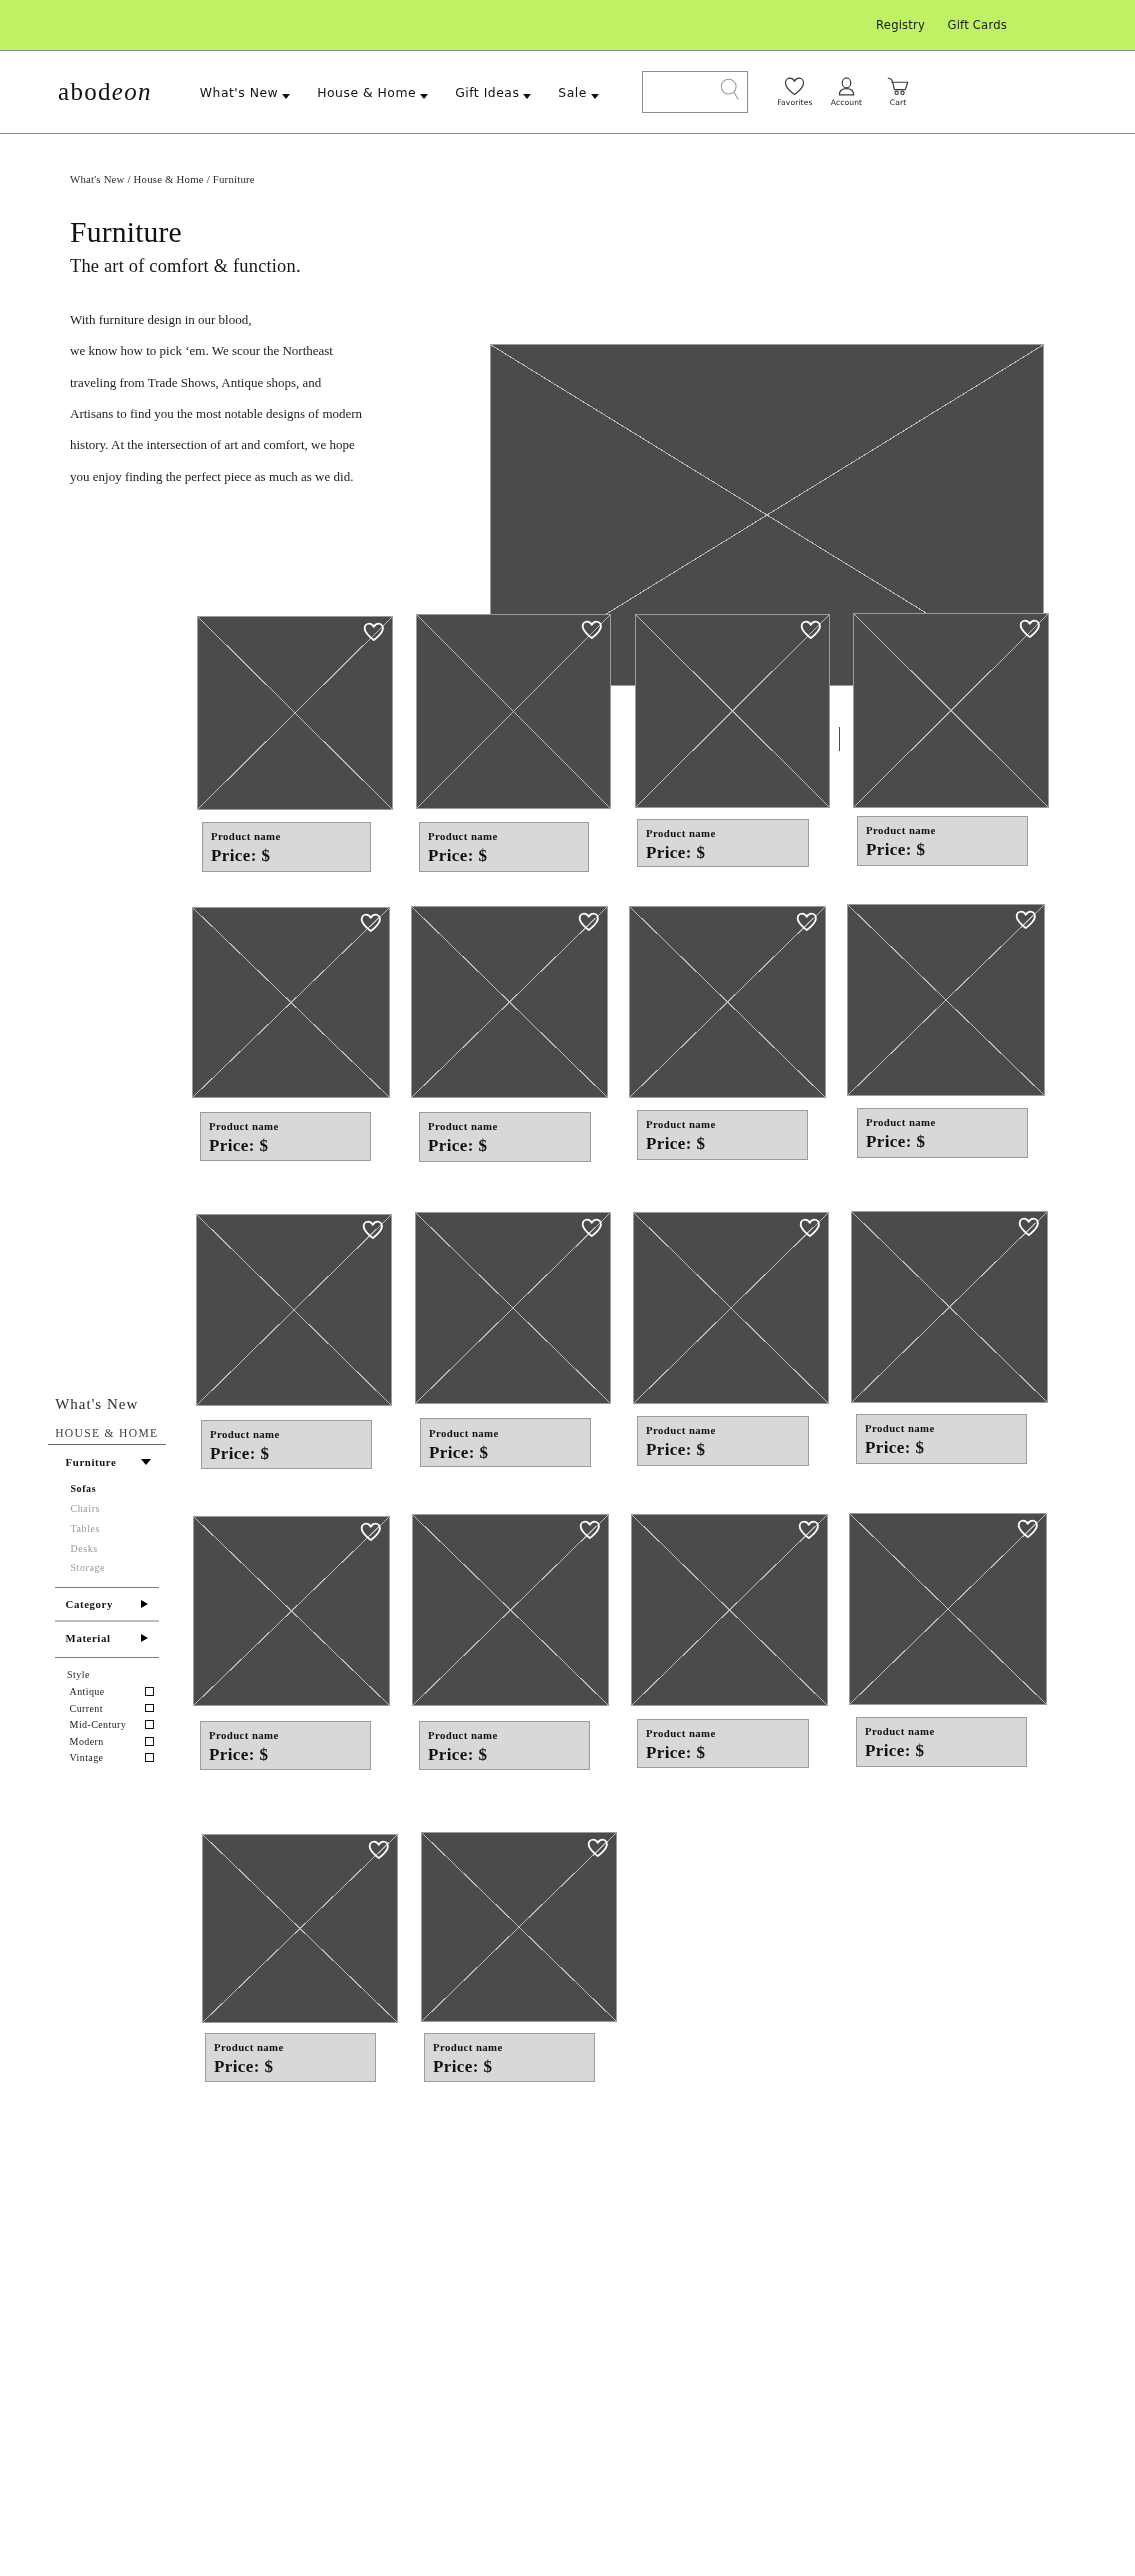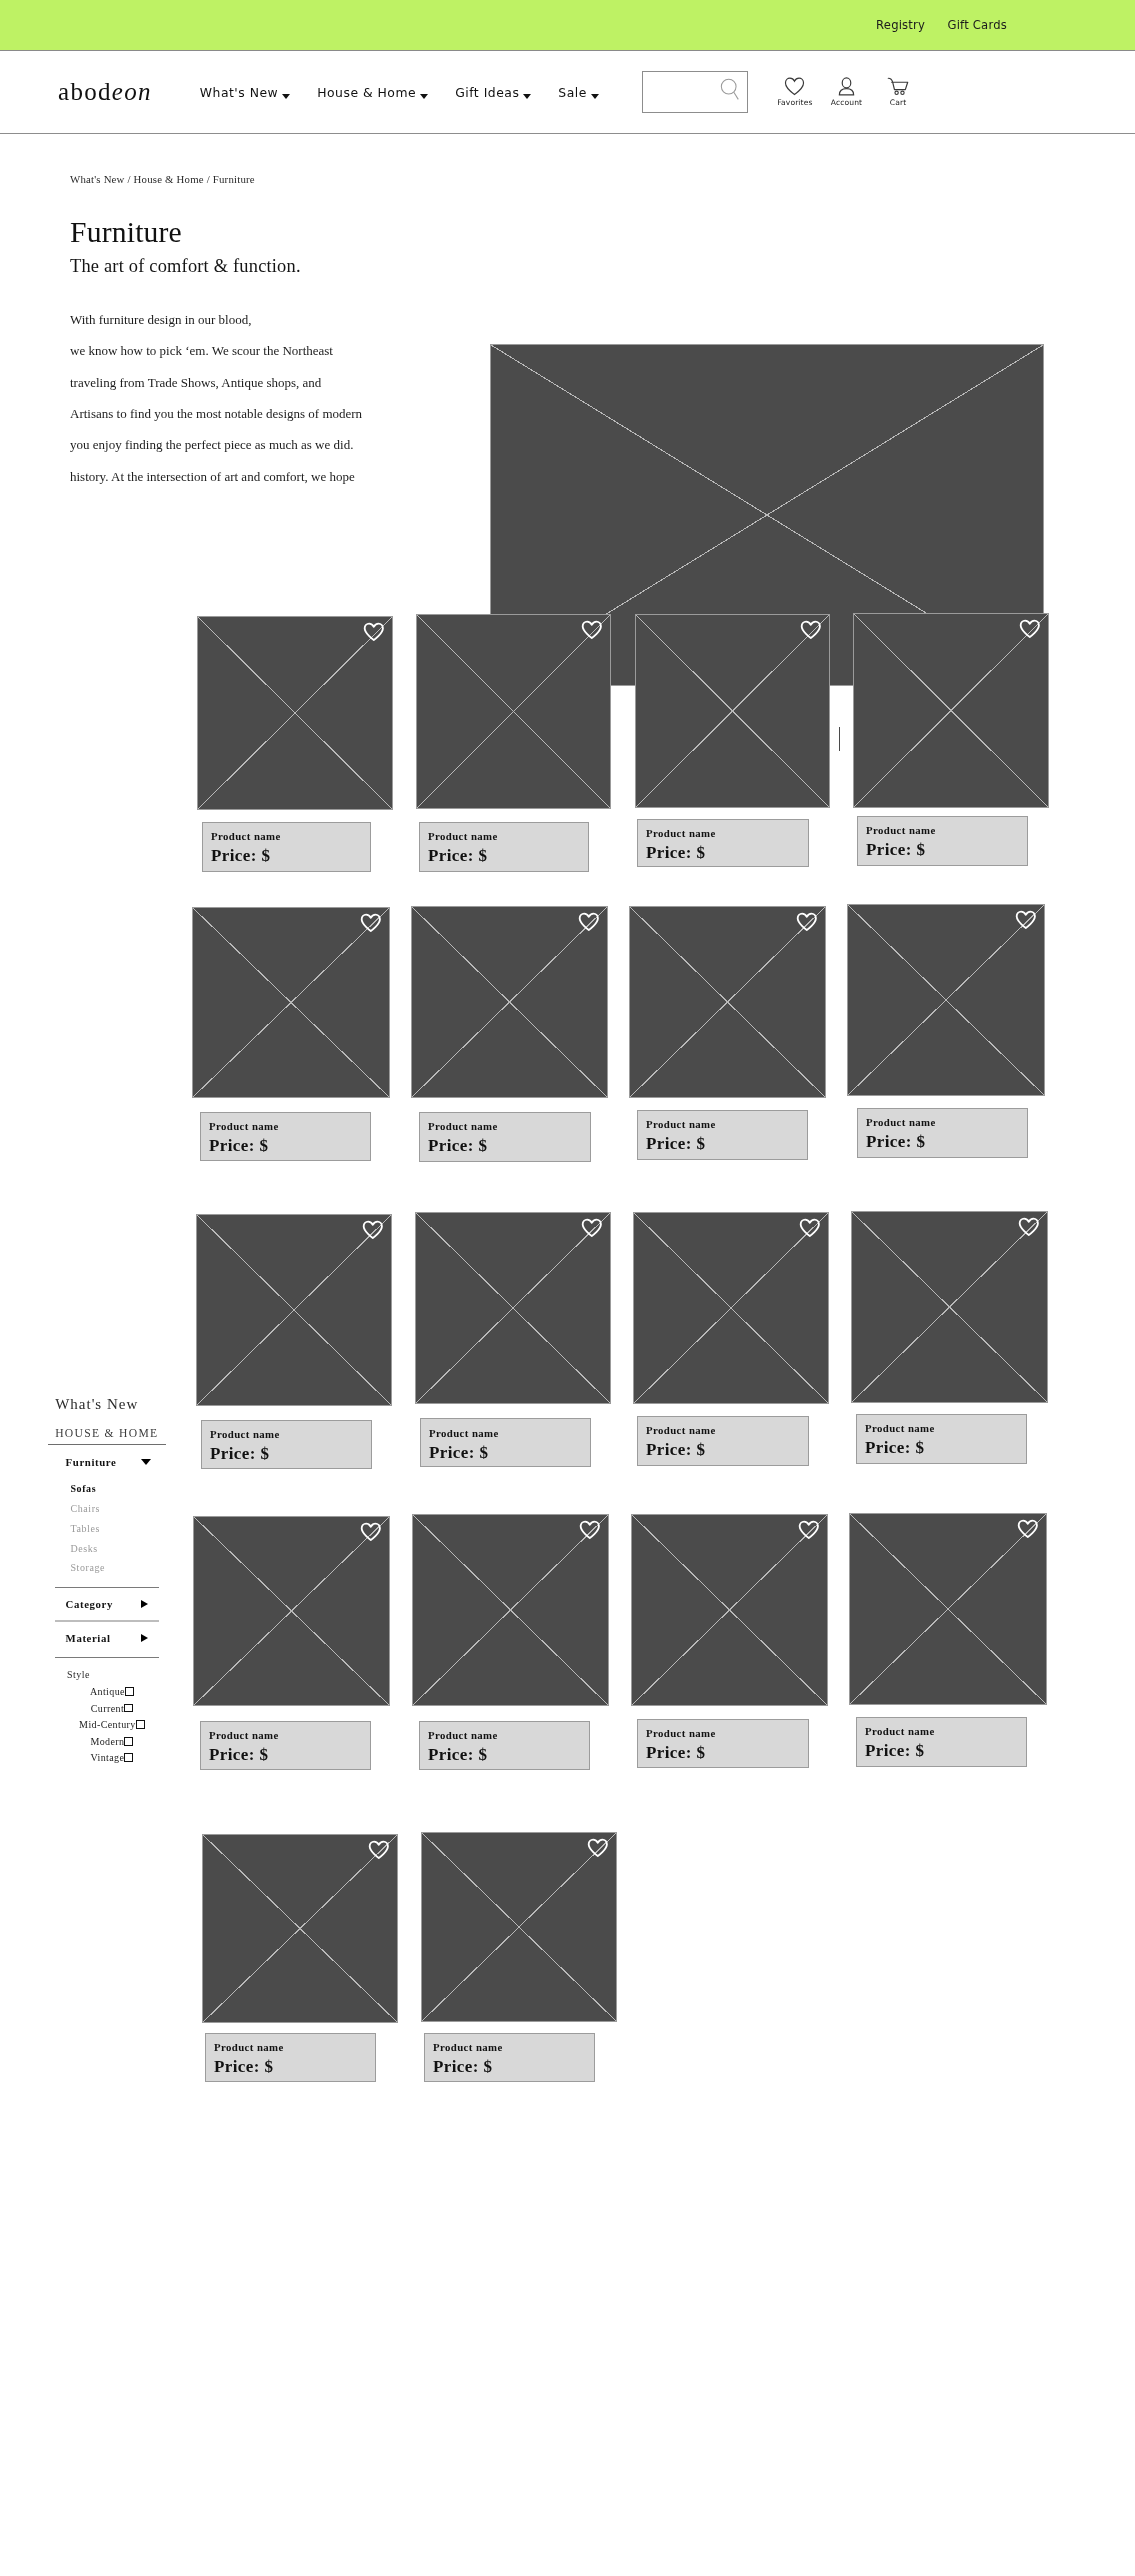--- a/index.html
+++ b/index.html
@@ -301,21 +301,21 @@
   .hr-light { height: 1.6px; background: #bdbdbd; margin: 0 7.2px; }
   .sb-style-title {
     font-size: 10px;
     letter-spacing: 0.5px;
     color: #2a2a2a;
     padding: 11.2px 0 3.2px 19px;
   }
   .sb-check-row {
     display: flex;
     align-items: center;
-    justify-content: center;
+    justify-content: space-between;
     padding: 2.8px 7.2px 2.8px 21.6px;
     cursor: pointer;
   }
   .sb-check-label { font-size: 10px; letter-spacing: 0.4px; color: #1c1c1c; }
   .checkbox {
     width: 8.8px; height: 8.8px;
     border: 0.8px solid #111;
     background: #fff;
     margin-right: 4.8px;
     cursor: pointer;
@@ -434,22 +434,22 @@
   <div class="hero" style="height:631px;">
     <div class="breadcrumb">What's New / House &amp; Home / Furniture</div>
     <div class="hero-copy">
       <h1 class="hero-title">Furniture</h1>
       <div class="hero-sub">The art of comfort &amp; function.</div>
       <div class="hero-body" id="hero-body">
           <div>With furniture design in our blood,</div>
           <div>we know how to pick ‘em. We scour the Northeast</div>
           <div>traveling from Trade Shows, Antique shops, and</div>
           <div>Artisans to find you the most notable designs of modern</div>
+          <div>history. At the intersection of art and comfort, we hope</div>
           <div>you enjoy finding the perfect piece as much as we did.</div>
-          <div>history. At the intersection of art and comfort, we hope</div>
         </div>
     </div>
     <div class="hero-image placeholder"></div>
 
     <div class="sortbar">
       <span class="results-count">18 Results</span>
       <span class="sort-divider"></span>
       <div class="sort-select">
         <div class="sort-label">
           <b>Sort by:</b>&nbsp;<span>New Arrivals</span>

